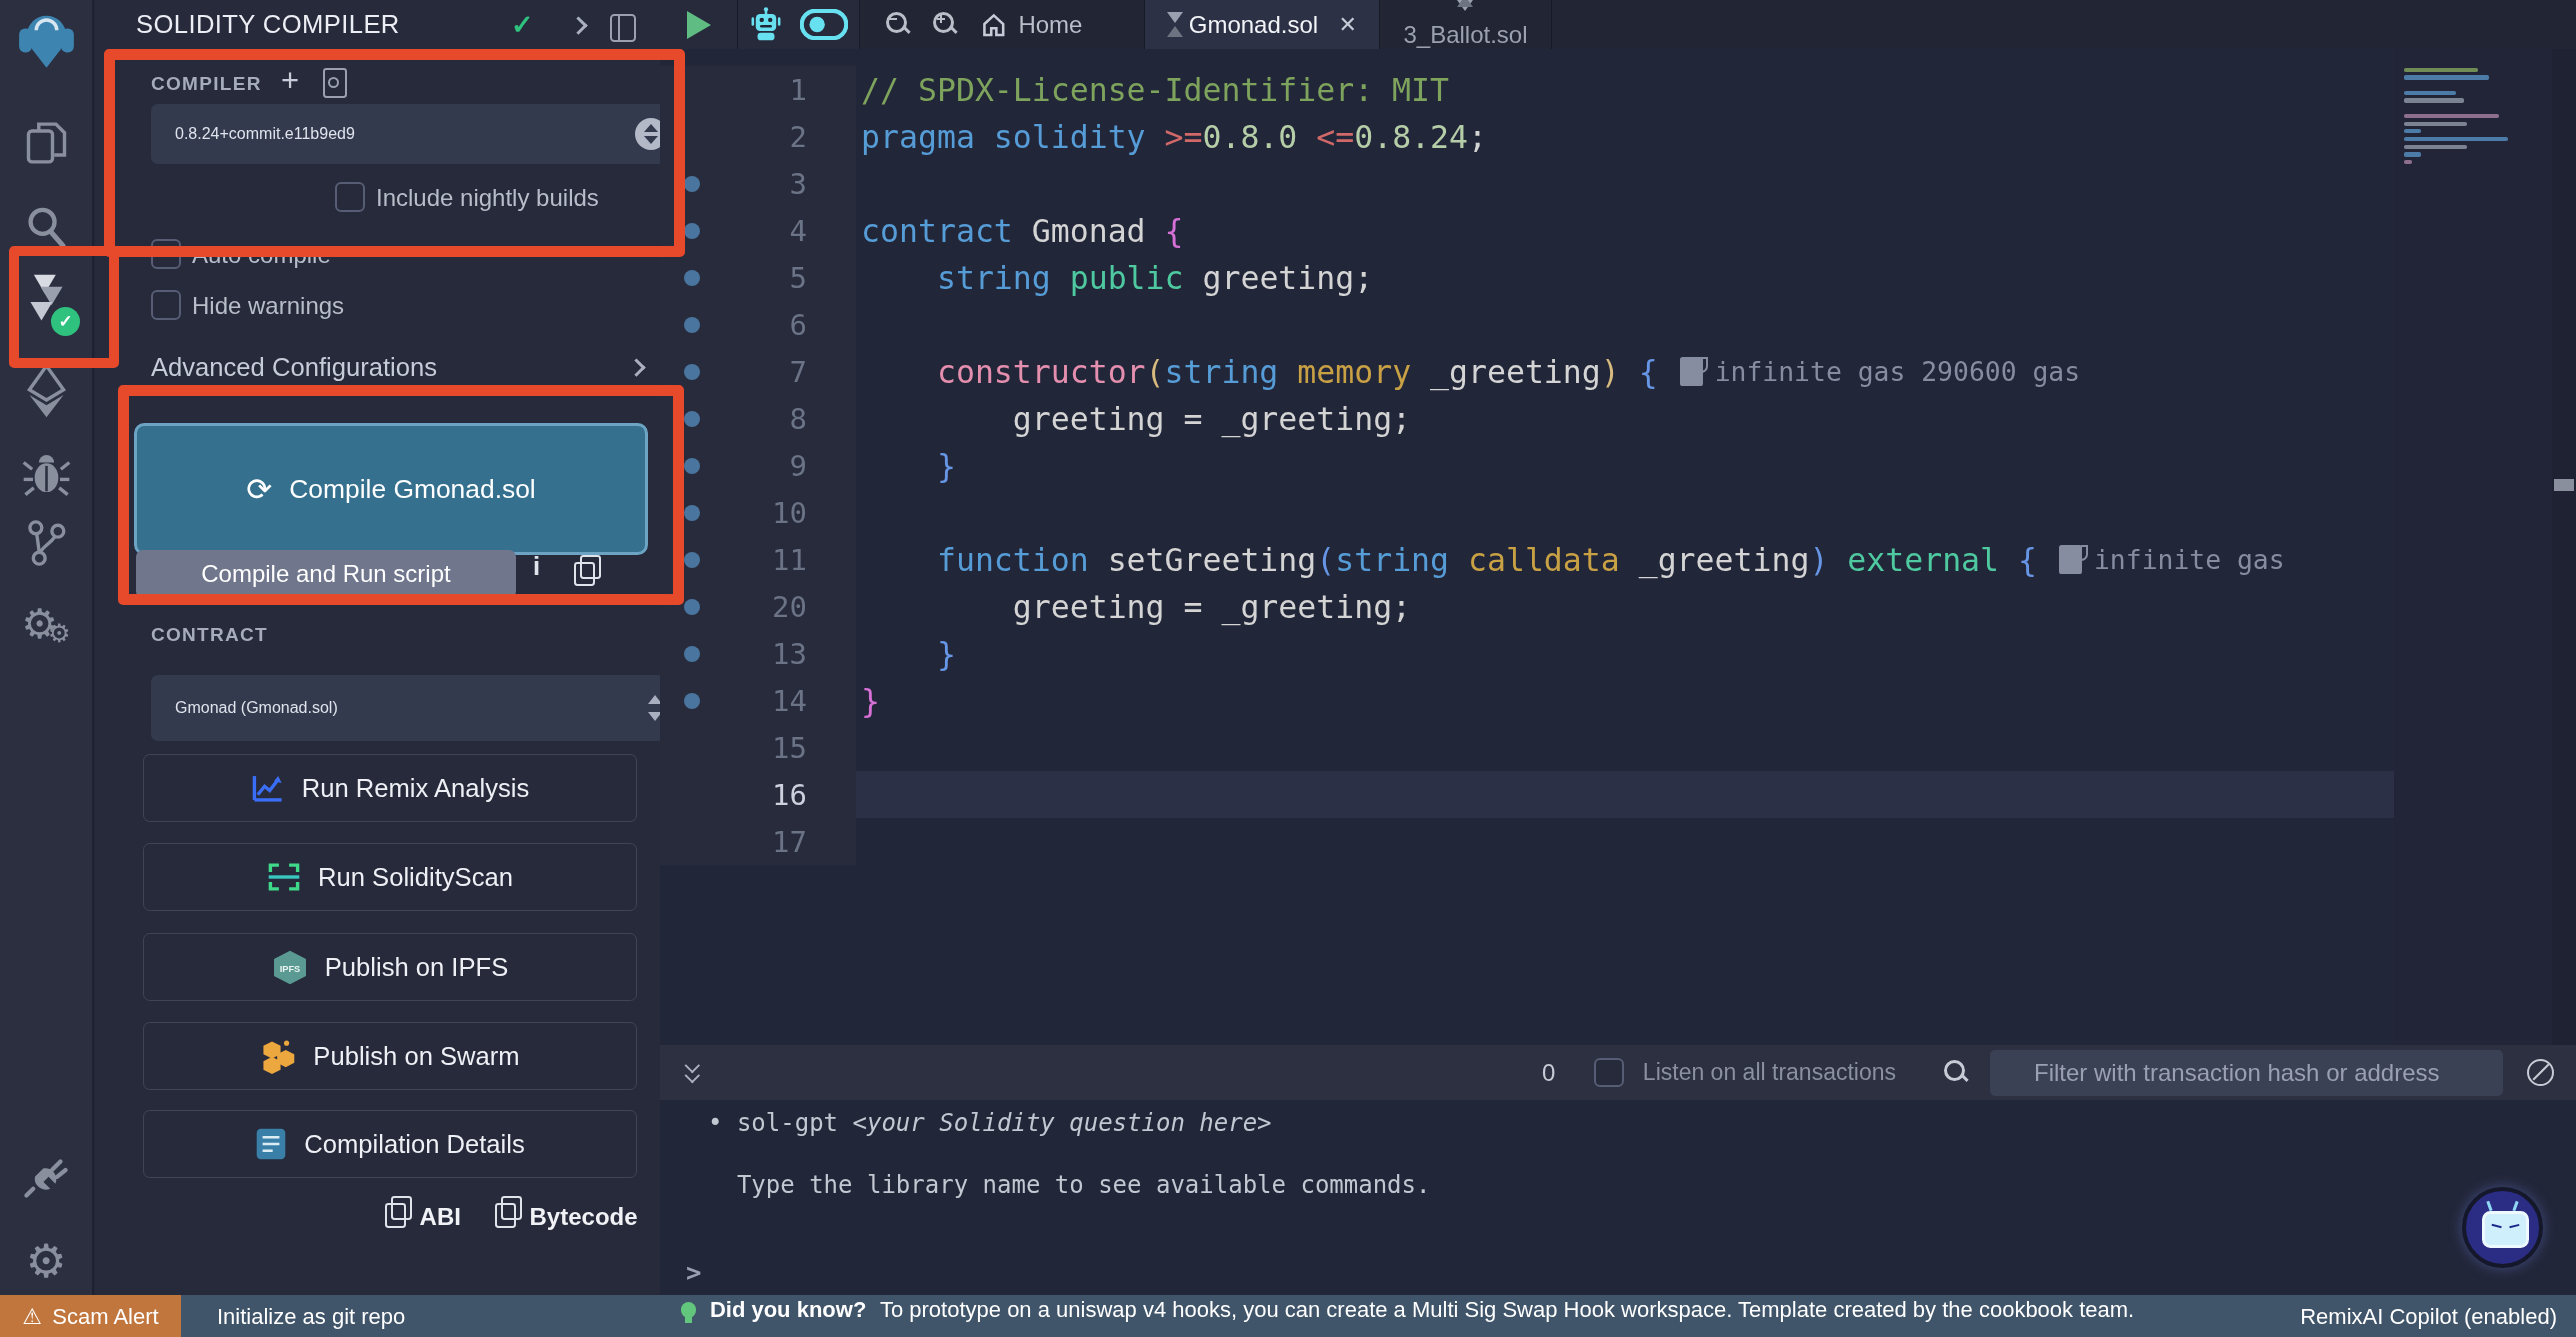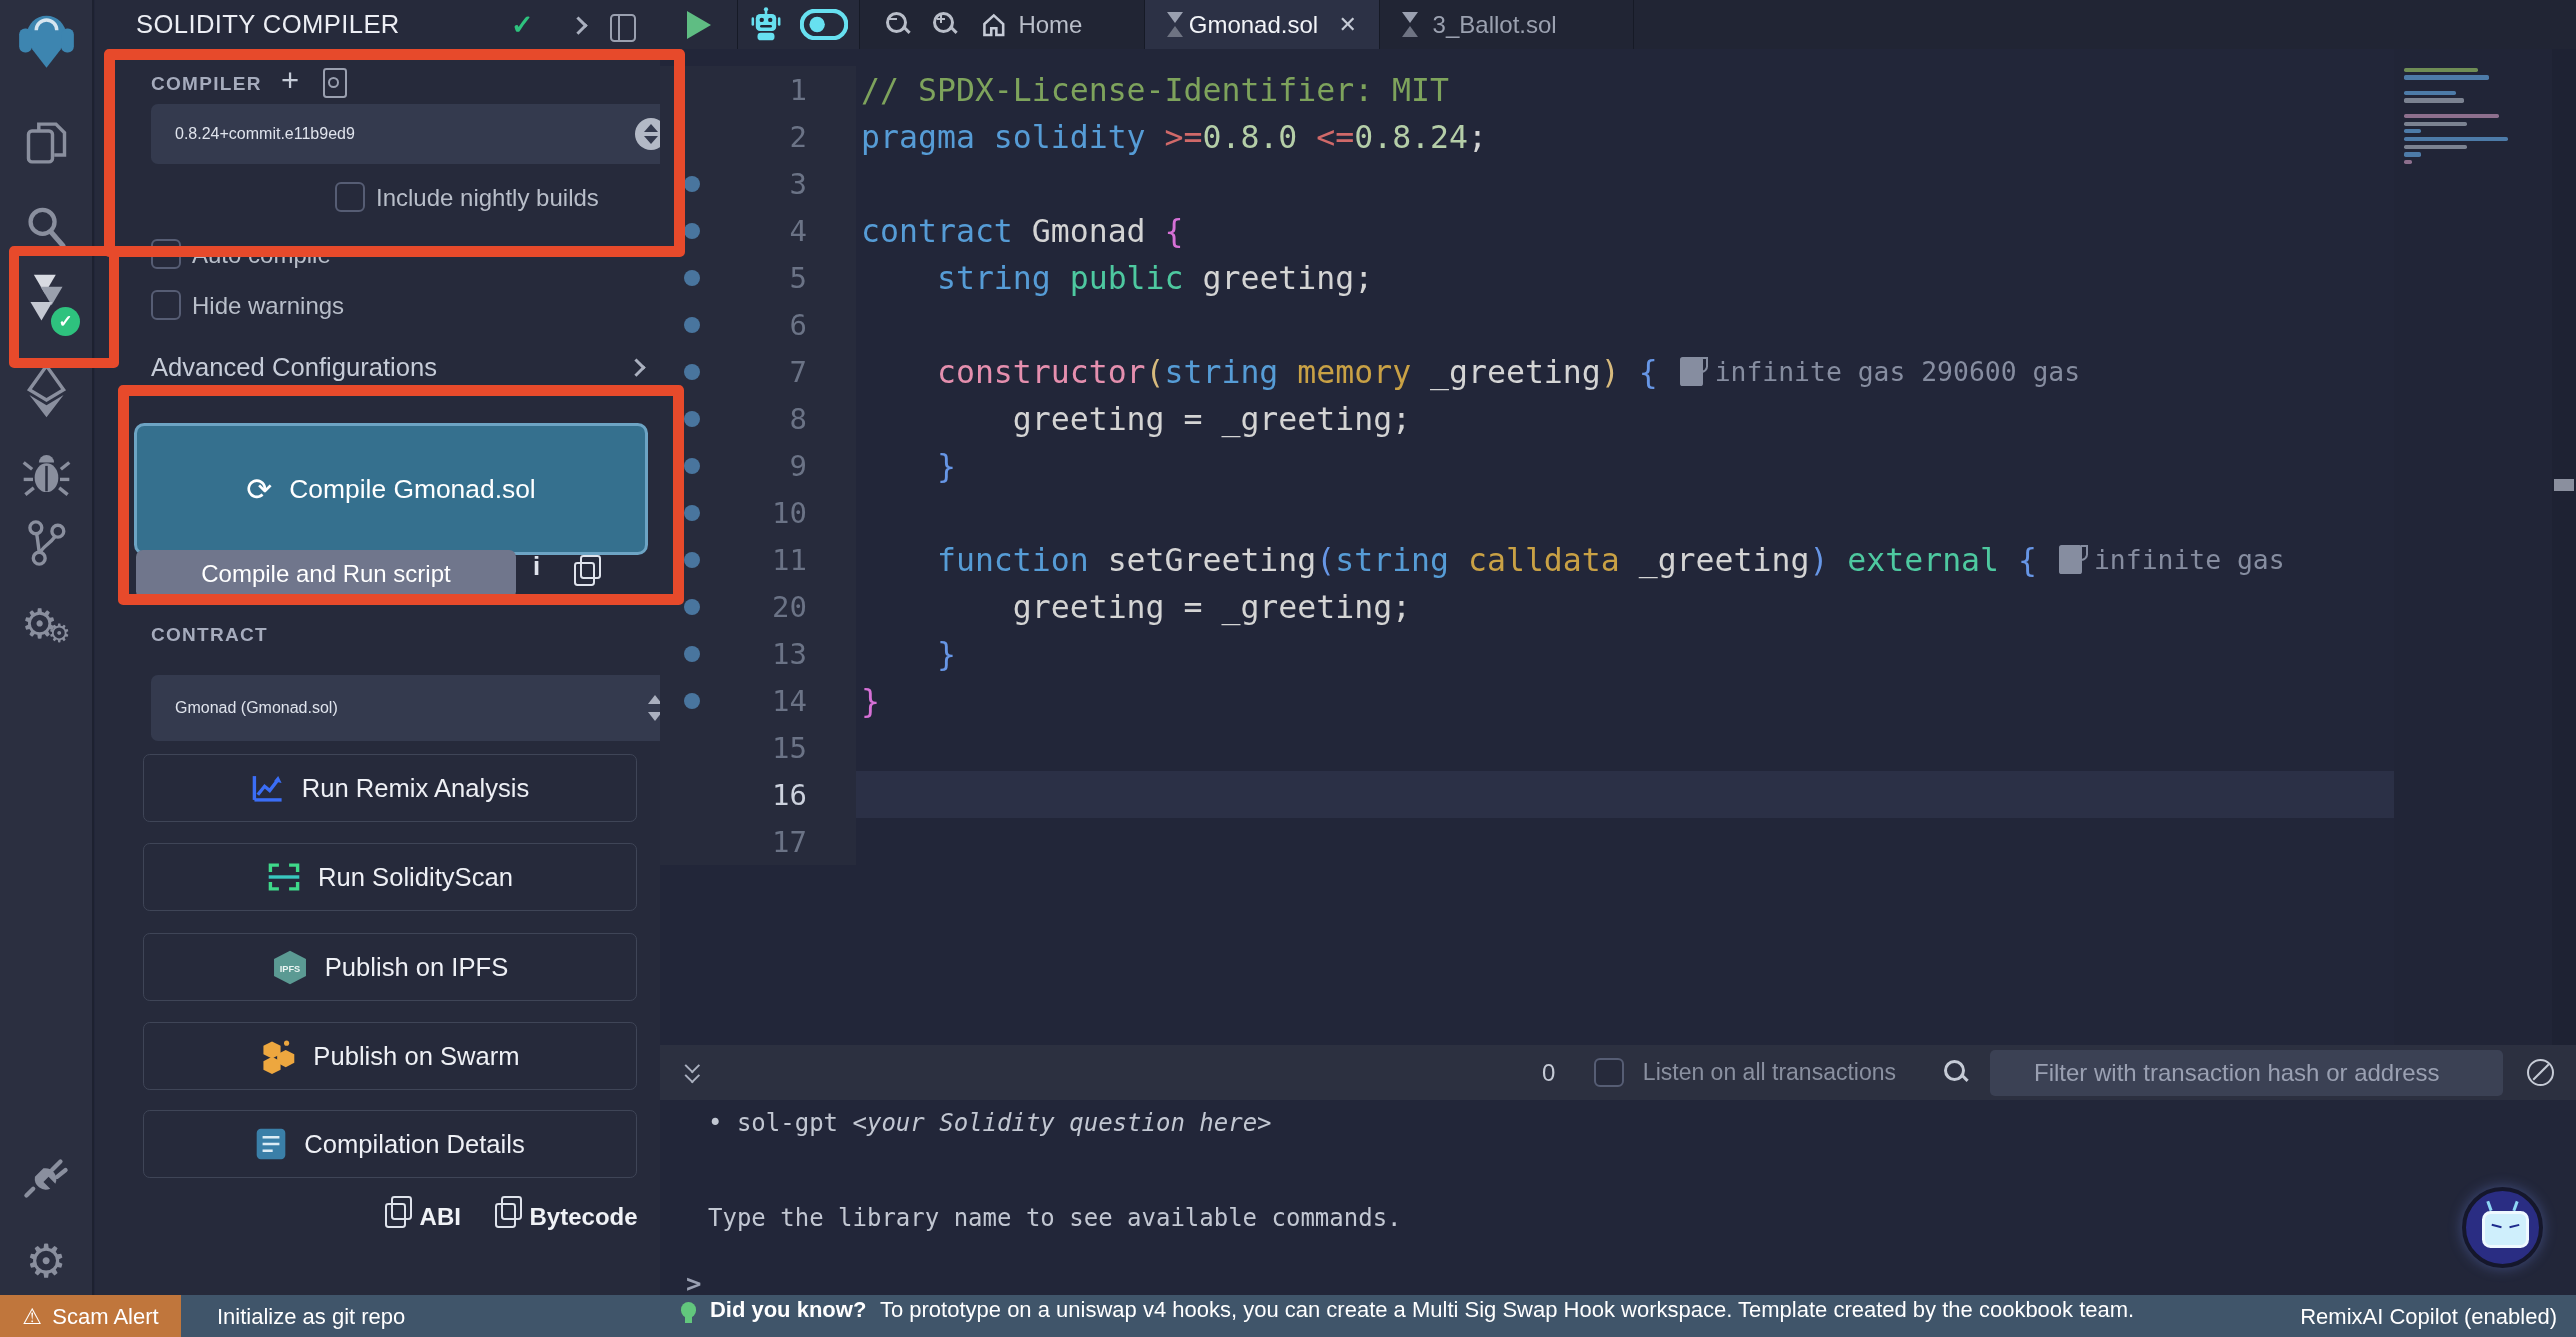--- a/index.html
+++ b/index.html
@@ -331,21 +331,21 @@
       </span>
     </div>
     <div class="tab active" style="width:235px;box-sizing:border-box;">
       <span class="sol-glyph">
           <i class="t"></i>
           <i class="b"></i>
         </span>
       <span>Gmonad.sol</span>
       <span style="font-size:22px;color:#c6cbd6;margin-left:6.8px;">✕</span>
     </div>
-    <div class="tab" style="width:254px;box-sizing:border-box;">
+    <div class="tab" style="width:172px;box-sizing:border-box;flex-direction:column;">
       <span class="sol-glyph">
           <i class="t"></i>
           <i class="b"></i>
         </span>
       <span>3_Ballot.sol</span>
     </div>
   </div>
 
   <div id="editor">
     <div id="code-lines">
@@ -496,21 +496,21 @@
       <span class="cb" style="margin-left:39px;"></span>
       <span class="term-label" style="margin-left:19px;">Listen on all transactions</span>
       <span class="mag" style="color:#c6cbd6;margin-left:48px;"></span>
       <input id="term-filter" style="margin-left: 20.4px; padding-left: 44px;" placeholder="Filter with transaction hash or address">
       <span class="nocircle" style="margin-left:24px;"></span>
     </div>
     <div id="term-content">
       <div class="term-line">
         <span>•</span><span>&nbsp;</span><span>sol-gpt </span><span style="font-style:italic;">&lt;your Solidity question here&gt;</span>
       </div>
-      <div class="term-line" style="margin-top:34px;flex-direction:column;">
+      <div class="term-line" style="margin-top:23px;">
         <span>&nbsp;&nbsp;</span><span>Type the library name to see available commands.</span>
       </div>
       <div class="term-line" id="term-prompt">
         <span>&gt;</span>
       </div>
     </div>
   </div>
 </div>
 
 <div id="statusbar">

